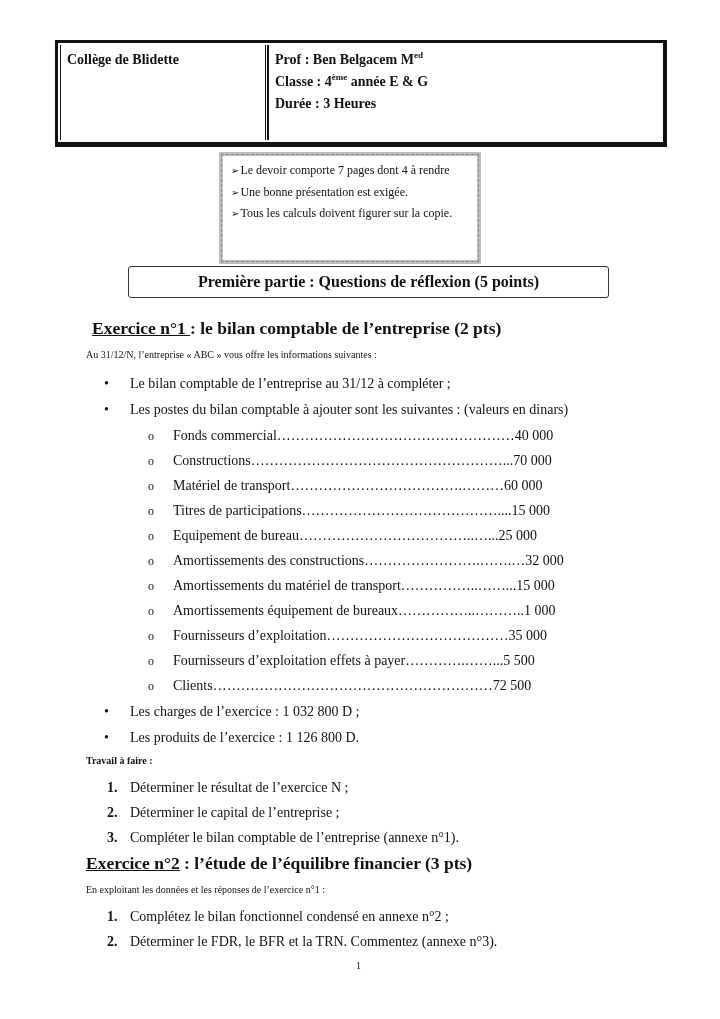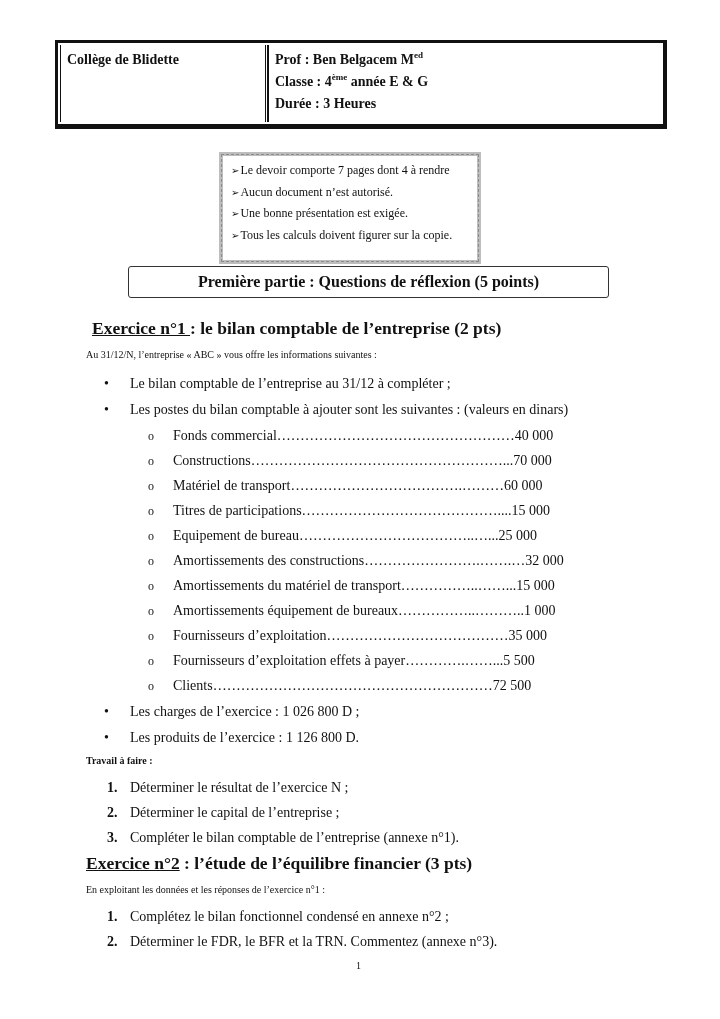--- a/index.html
+++ b/index.html
@@ -1,21 +1,21 @@
 <!DOCTYPE html>
 <html><head>
 <meta charset="utf-8">
 <style>
   html, body { margin:0; padding:0; background:#ffffff; }
   body { width:720px; height:1019px; position:relative; overflow:hidden;
          font-family:"Liberation Serif", serif; color:#111; }
   .abs { position:absolute; }
 
   
-  .header { left:55px; top:40px; width:612px; height:89px; border:3px solid #111;
+  .header { left:55px; top:40px; width:612px; height:107px; border:3px solid #111;
             border-bottom-width:5px; border-right-width:4px; box-sizing:border-box; display:flex; background:#fff; }
   .hcell { box-sizing:border-box; height:100%; padding:4px 6px; font-weight:bold; font-size:14px; line-height:22px; }
   .hcell.c1 { width:208px; border-right:3px double #111; }
   .hcell.c2 { width:196px; border-right:3px double #111; text-align:center; }
   .hcell.c3 { flex:1; }
   .hcell.c1, .hcell.c2, .hcell.c3 { border-left:1px solid #111; }
   .header { padding:2px; }
   sup { font-size:9px; line-height:0; }
 
   
@@ -50,21 +50,20 @@
   </div>
   <div class="hcell c3">
     <div><span>Prof : Ben Belgacem M</span><sup>ed</sup></div>
     <div><span>Classe : 4</span><sup>ème</sup><span style="white-space:pre;"> année E &amp; G</span></div>
     <div>Durée : 3 Heures</div>
   </div>
 </div>
 
 <div class="abs notice">
   <div class="item"><span class="arrow">➢</span><span>Le devoir comporte 7 pages dont 4 à rendre</span></div>
-  <div class="item"><span class="arrow">➢</span><span>Aucun document n’est autorisé.</span></div>
   <div class="item"><span class="arrow">➢</span><span>Une bonne présentation est exigée.</span></div>
   <div class="item"><span class="arrow">➢</span><span>Tous les calculs doivent figurer sur la copie.</span></div>
 </div>
 
 <div class="abs banner">Première partie : Questions de réflexion (5 points)</div>
 
 <div class="abs h-ex" style="left:92px; top:318px;">
   <span class="u" style="white-space:pre;">Exercice n°1 </span><span>: le bilan comptable de l’entreprise (2 pts)</span>
 </div>
 <div class="abs p" style="left:86px; top:349px;">Au 31/12/N, l’entreprise « ABC » vous offre les informations suivantes :</div>
@@ -77,21 +76,21 @@
 <div class="abs sub" style="left:173px; top:478px;"><span class="o">o</span><span>Matériel de transport</span><span>……………………………….………</span><span>60 000</span></div>
 <div class="abs sub" style="left:173px; top:503px;"><span class="o">o</span><span>Titres de participations</span><span>……………………………………....</span><span>15 000</span></div>
 <div class="abs sub" style="left:173px; top:528px;"><span class="o">o</span><span>Equipement de bureau</span><span>………………………………..…...</span><span>25 000</span></div>
 <div class="abs sub" style="left:173px; top:553px;"><span class="o">o</span><span>Amortissements des constructions</span><span>…………………….…….…</span><span>32 000</span></div>
 <div class="abs sub" style="left:173px; top:578px;"><span class="o">o</span><span>Amortissements du matériel de transport</span><span>……………..……...</span><span>15 000</span></div>
 <div class="abs sub" style="left:173px; top:603px;"><span class="o">o</span><span>Amortissements équipement de bureaux</span><span>……………..………..</span><span>1 000</span></div>
 <div class="abs sub" style="left:173px; top:628px;"><span class="o">o</span><span>Fournisseurs d’exploitation</span><span>…………………………………</span><span>35 000</span></div>
 <div class="abs sub" style="left:173px; top:653px;"><span class="o">o</span><span>Fournisseurs d’exploitation effets à payer</span><span>………….……...</span><span>5 500</span></div>
 <div class="abs sub" style="left:173px; top:678px;"><span class="o">o</span><span>Clients</span><span>……………………………………………………</span><span>72 500</span></div>
 
-<div class="abs bullet" style="left:130px; top:704px;"><span class="dot">•</span><span>Les charges de l’exercice : 1 026 800 D ;</span></div>
+<div class="abs bullet" style="left:130px; top:704px;"><span class="dot">•</span><span>Les charges de l’exercice : 1 032 800 D ;</span></div>
 <div class="abs bullet" style="left:130px; top:730px;"><span class="dot">•</span><span>Les produits de l’exercice : 1 126 800 D.</span></div>
 
 <div class="abs p bold" style="left:86px; top:755px;">Travail à faire :</div>
 
 <div class="abs num" style="left:130px; top:780px;"><span class="n">1.</span><span>Déterminer le résultat de l’exercice N ;</span></div>
 <div class="abs num" style="left:130px; top:805px;"><span class="n">2.</span><span>Déterminer le capital de l’entreprise ;</span></div>
 <div class="abs num" style="left:130px; top:830px;"><span class="n">3.</span><span>Compléter le bilan comptable de l’entreprise (annexe n°1).</span></div>
 
 <div class="abs h-ex" style="left:86px; top:853px;">
   <span class="u">Exercice n°2</span><span style="white-space:pre;"> : l’étude de l’équilibre financier (3 pts)</span>

